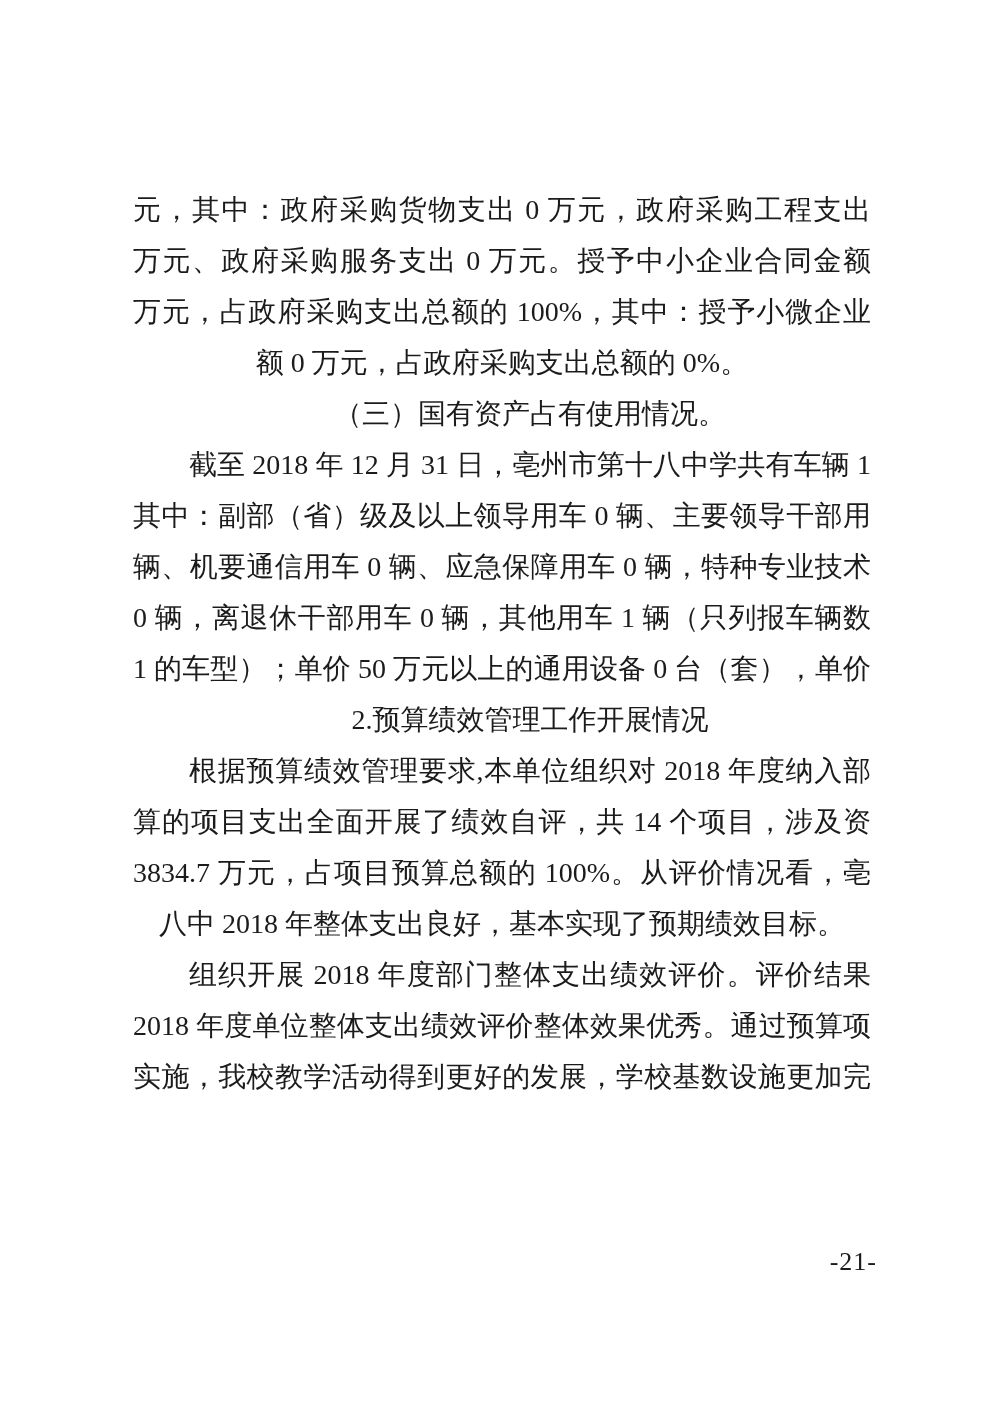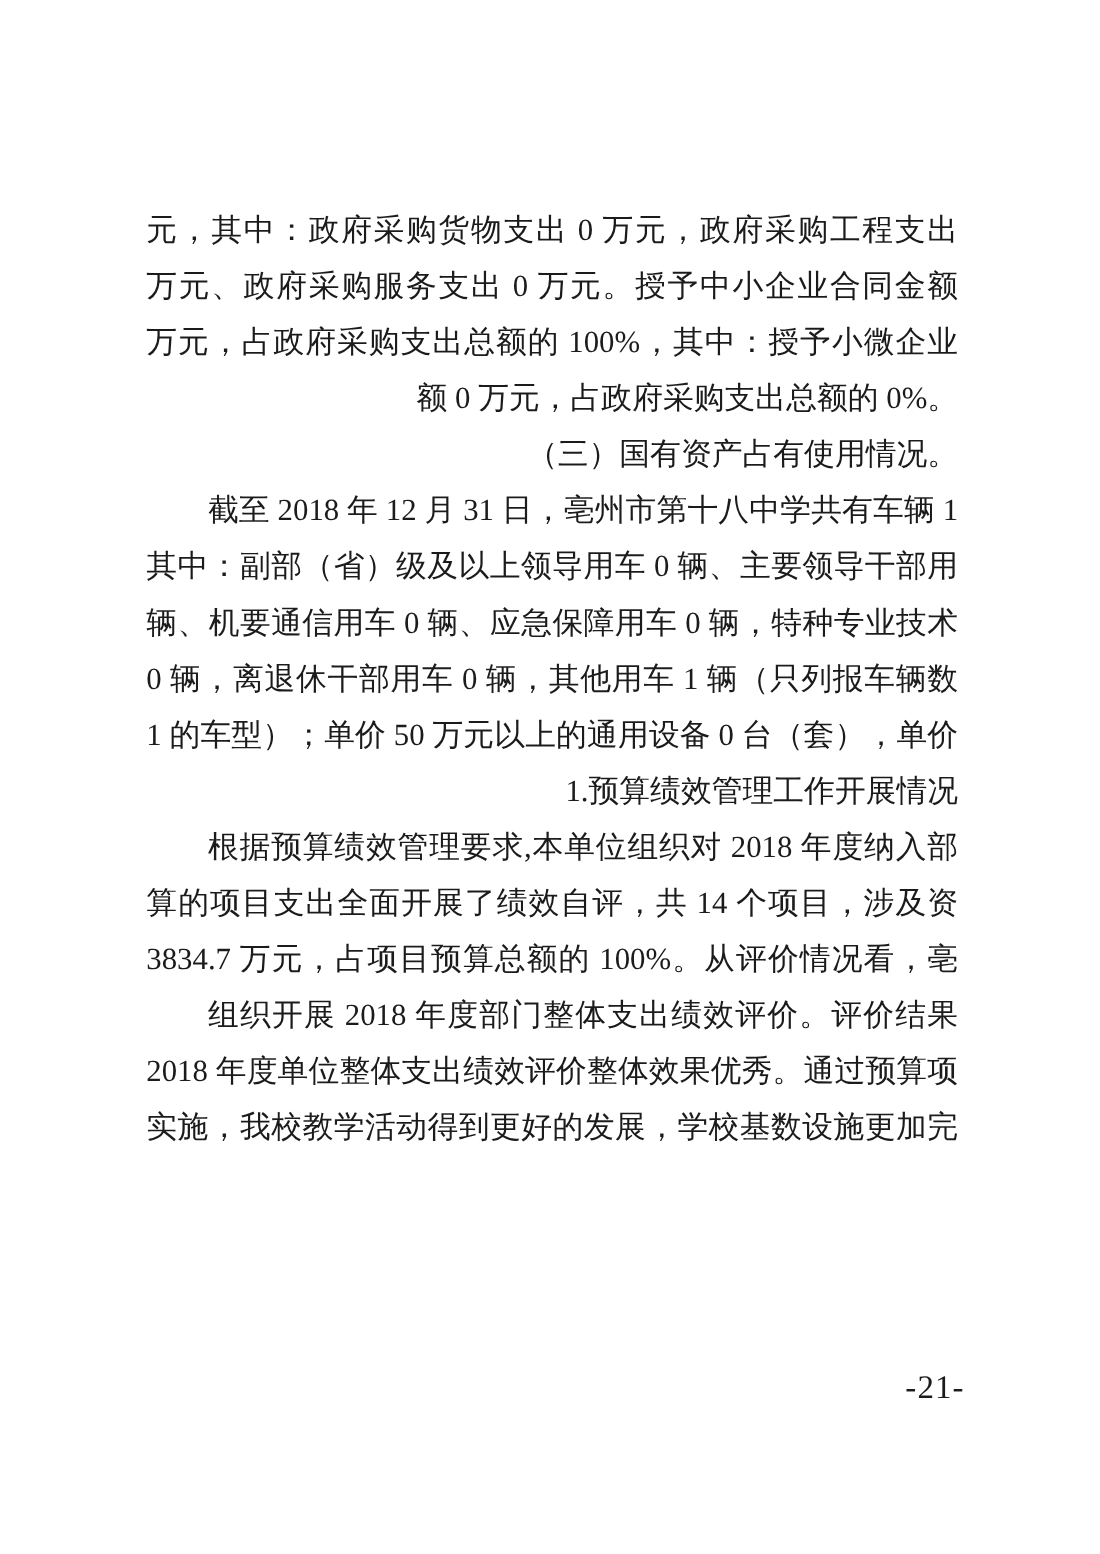--- a/index.html
+++ b/index.html
@@ -21,61 +21,62 @@
     position: absolute;
     left: 133px;
     top: 184px;
     width: 738px;
   }
   .line {
     font-size: 28px;
     line-height: 51px;
     height: 51px;
     overflow: hidden;
-    text-align: right;
+    text-align: center;
     white-space: normal;
   }
   .line.j {
     text-align: justify;
     text-align-last: justify;
   }
   .line.ind {
     text-indent: 2em;
   }
   .line.hd,
   .b {
     font-weight: 400;
   }
   .page-number {
     position: absolute;
     top: 1247px;
     right: 123px;
-    font-size: 30px;
+    font-size: 26px;
     line-height: 30px;
     letter-spacing: 1px;
     margin-left: 12px;
   }
 </style>
 </head>
 <body>
 
 <div class="page">
   <div class="content">
       <div class="line j"><span>元，其中：政府采购货物支出 0 万元，政府采购工程支出 2112.23</span></div>
       <div class="line j"><span>万元、政府采购服务支出 0 万元。授予中小企业合同金额 2112.23</span></div>
       <div class="line j"><span>万元，占政府采购支出总额的 100%，其中：授予小微企业合同金</span></div>
       <div class="line"><span>额 0 万元，占政府采购支出总额的 0%。</span></div>
       <div class="line ind hd"><span class="b">（三）国有资产占有使用情况。</span></div>
       <div class="line j ind"><span>截至 2018 年 12 月 31 日，亳州市第十八中学共有车辆 1 辆，</span></div>
       <div class="line j"><span>其中：副部（省）级及以上领导用车 0 辆、主要领导干部用车 0</span></div>
       <div class="line j"><span>辆、机要通信用车 0 辆、应急保障用车 0 辆，特种专业技术用车</span></div>
       <div class="line j"><span>0 辆，离退休干部用车 0 辆，其他用车 1 辆</span><span class="b">（只列报车辆数不为</span></div>
       <div class="line j"><span class="b">1 的车型）</span><span>；单价 50 万元以上的通用设备 0 台（套），单价 100</span></div>
-      <div class="line ind hd"><span class="b">1.预算绩效管理工作开展情况</span></div>
+      <div class="line ind hd"><span class="b">2.预算绩效管理工作开展情况</span></div>
       <div class="line j ind"><span>根据预算绩效管理要求,本单位组织对 2018 年度纳入部门预</span></div>
       <div class="line j"><span>算的项目支出全面开展了绩效自评，共 14 个项目，涉及资金</span></div>
       <div class="line j"><span>3834.7 万元，占项目预算总额的 100%。从评价情况看，亳州十</span></div>
+      <div class="line"><span>八中 2018 年整体支出良好，基本实现了预期绩效目标。</span></div>
       <div class="line j ind"><span>组织开展 2018 年度部门整体支出绩效评价。评价结果显示，</span></div>
       <div class="line j"><span>2018 年度单位整体支出绩效评价整体效果优秀。通过预算项目的</span></div>
       <div class="line j"><span>实施，我校教学活动得到更好的发展，学校基数设施更加完善，</span></div>
     </div>
   <div class="page-number">-21-</div>
 </div>
 
 </body></html>

